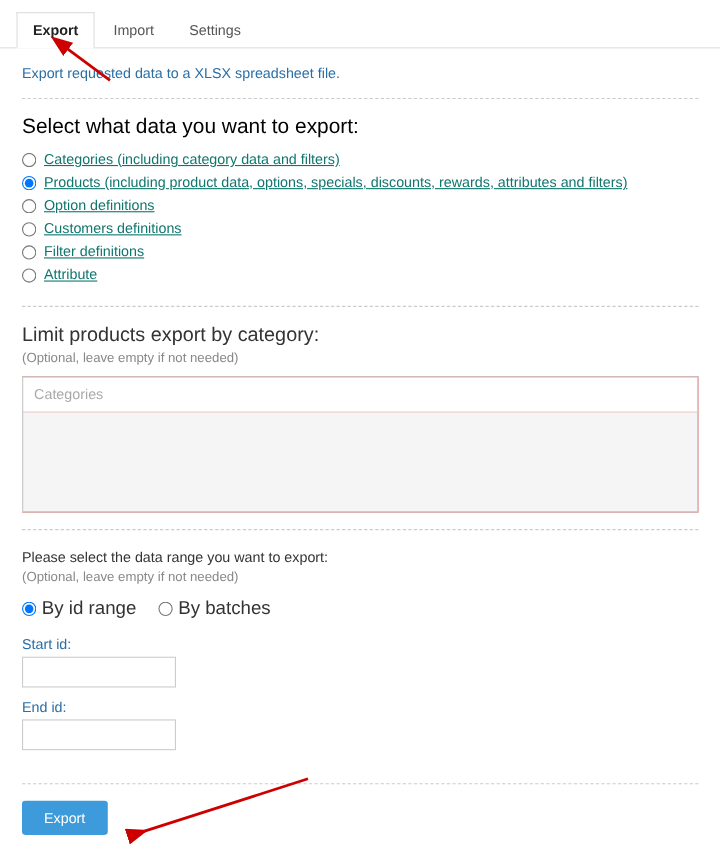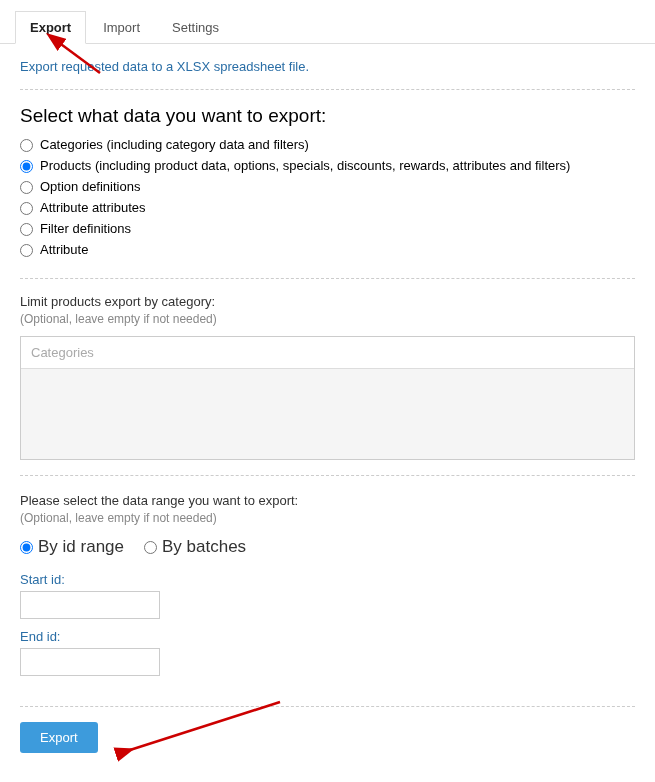--- a/index.html
+++ b/index.html
@@ -71,32 +71,33 @@
     }
 
     .radio-item input[type="radio"] {
       margin-top: 2px;
       margin-right: 7px;
       flex-shrink: 0;
     }
 
     .radio-item label {
       font-size: 13px;
-      color: #000000;
+      color: #0f766e;
       cursor: pointer;
+      text-decoration: underline;
     }
 
     .limit-section {
       padding-bottom: 15px;
       border-bottom: 1px dashed #ccc;
       margin-bottom: 15px;
     }
 
     .limit-label {
-      font-size: 13px;
+      font-size: 18px;
       color: #333;
       margin-bottom: 3px;
     }
 
     .limit-optional {
       font-size: 12px;
       color: #888;
       margin-bottom: 10px;
     }
 
@@ -231,21 +232,21 @@
       <label for="products">Products (including product data, options, specials, discounts, rewards, attributes and filters)</label>
     </div>
 
     <div class="radio-item">
       <input type="radio" name="export_type" id="option_definitions" style="">
       <label for="option_definitions">Option definitions</label>
     </div>
 
     <div class="radio-item">
       <input type="radio" name="export_type" id="attribute_definitions" style="">
-      <label for="attribute_definitions">Attribute attributes</label>
+      <label for="attribute_definitions">Customers definitions</label>
     </div>
 
     <div class="radio-item">
       <input type="radio" name="export_type" id="filter_definitions" style="">
       <label for="filter_definitions">Filter definitions</label>
     </div>
 
     <div class="radio-item">
       <input type="radio" name="export_type" id="customers" style="">
       <label for="customers">Attribute</label>

